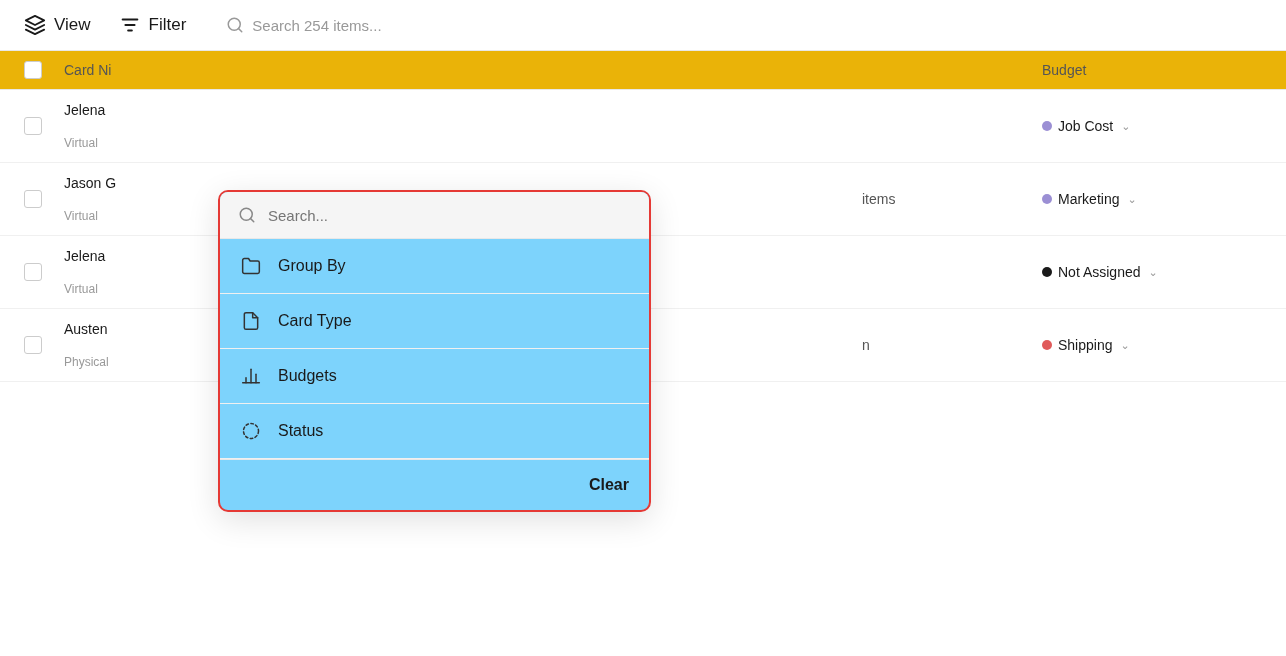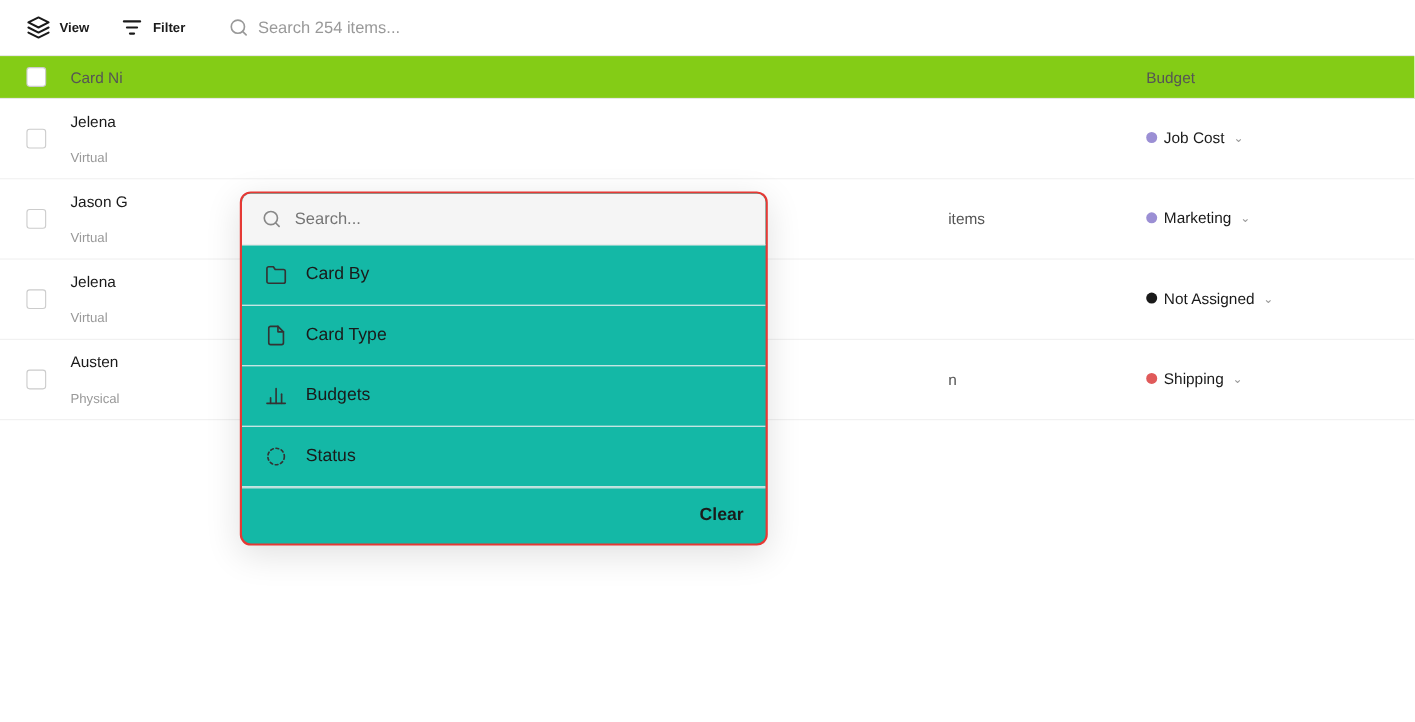--- a/index.html
+++ b/index.html
@@ -17,22 +17,22 @@
       display: flex;
       align-items: center;
       padding: 14px 24px;
       border-bottom: 1px solid #e8e8e8;
       gap: 28px;
     }
     .toolbar-btn {
       display: flex;
       align-items: center;
       gap: 8px;
-      font-size: 12px;
-      font-weight: 700;
+      font-size: 17px;
+      font-weight: 400;
       color: #1a1a1a;
       cursor: pointer;
       background: none;
       border: none;
     }
     .toolbar-search {
       display: flex;
       align-items: flex-end;
       gap: 8px;
       color: #999;
@@ -42,21 +42,21 @@
 
     
     .table-area {
       position: relative;
     }
     .table-header {
       display: flex;
       align-items: center;
       padding: 10px 24px;
       border-bottom: 1px solid #e8e8e8;
-      background: #84cc16;
+      background: #eab308;
     }
     .col-check { width: 40px; }
     .col-name { flex: 1; font-size: 14px; color: #555; font-weight: 500; }
     .col-budget { width: 220px; text-align: left; font-size: 14px; color: #555; font-weight: 500; }
 
     .table-row {
       display: flex;
       align-items: center;
       padding: 12px 24px;
       border-bottom: 1px solid #f0f0f0;
@@ -95,24 +95,24 @@
       height: 18px;
       border: 1.5px solid #ccc;
       border-radius: 3px;
       background: #fff;
       cursor: pointer;
     }
 
     
     .dropdown-overlay {
       position: absolute;
-      top: 84px;
+      top: 100px;
       left: 218px;
-      width: 480px;
-      background: #14b8a6;
+      width: 433px;
+      background: #7dd3fc;
       border: 2.5px solid #e53935;
       border-radius: 10px;
       box-shadow: 0 8px 32px rgba(0,0,0,0.12);
       z-index: 100;
       overflow: hidden;
     }
 
     .dropdown-search-row {
       display: flex;
       align-items: center;
@@ -290,21 +290,21 @@
       </svg>
       <input class="dropdown-search-input" type="text" placeholder="Search..." style="">
     </div>
 
     <div class="dropdown-item">
       <div class="dropdown-icon">
         <svg width="20" height="20" viewBox="0 0 24 24" fill="none" stroke="#333" stroke-width="1.8" stroke-linecap="round" stroke-linejoin="round">
           <path d="M22 19a2 2 0 0 1-2 2H4a2 2 0 0 1-2-2V5a2 2 0 0 1 2-2h5l2 3h9a2 2 0 0 1 2 2z"></path>
         </svg>
       </div>
-      <span>Card By</span>
+      <span>Group By</span>
     </div>
 
     <div class="dropdown-item">
       <div class="dropdown-icon">
         <svg width="20" height="20" viewBox="0 0 24 24" fill="none" stroke="#333" stroke-width="1.8" stroke-linecap="round" stroke-linejoin="round">
           <path d="M14 2H6a2 2 0 0 0-2 2v16a2 2 0 0 0 2 2h12a2 2 0 0 0 2-2V8z"></path>
           <polyline points="14 2 14 8 20 8"></polyline>
         </svg>
       </div>
       <span>Card Type</span>

